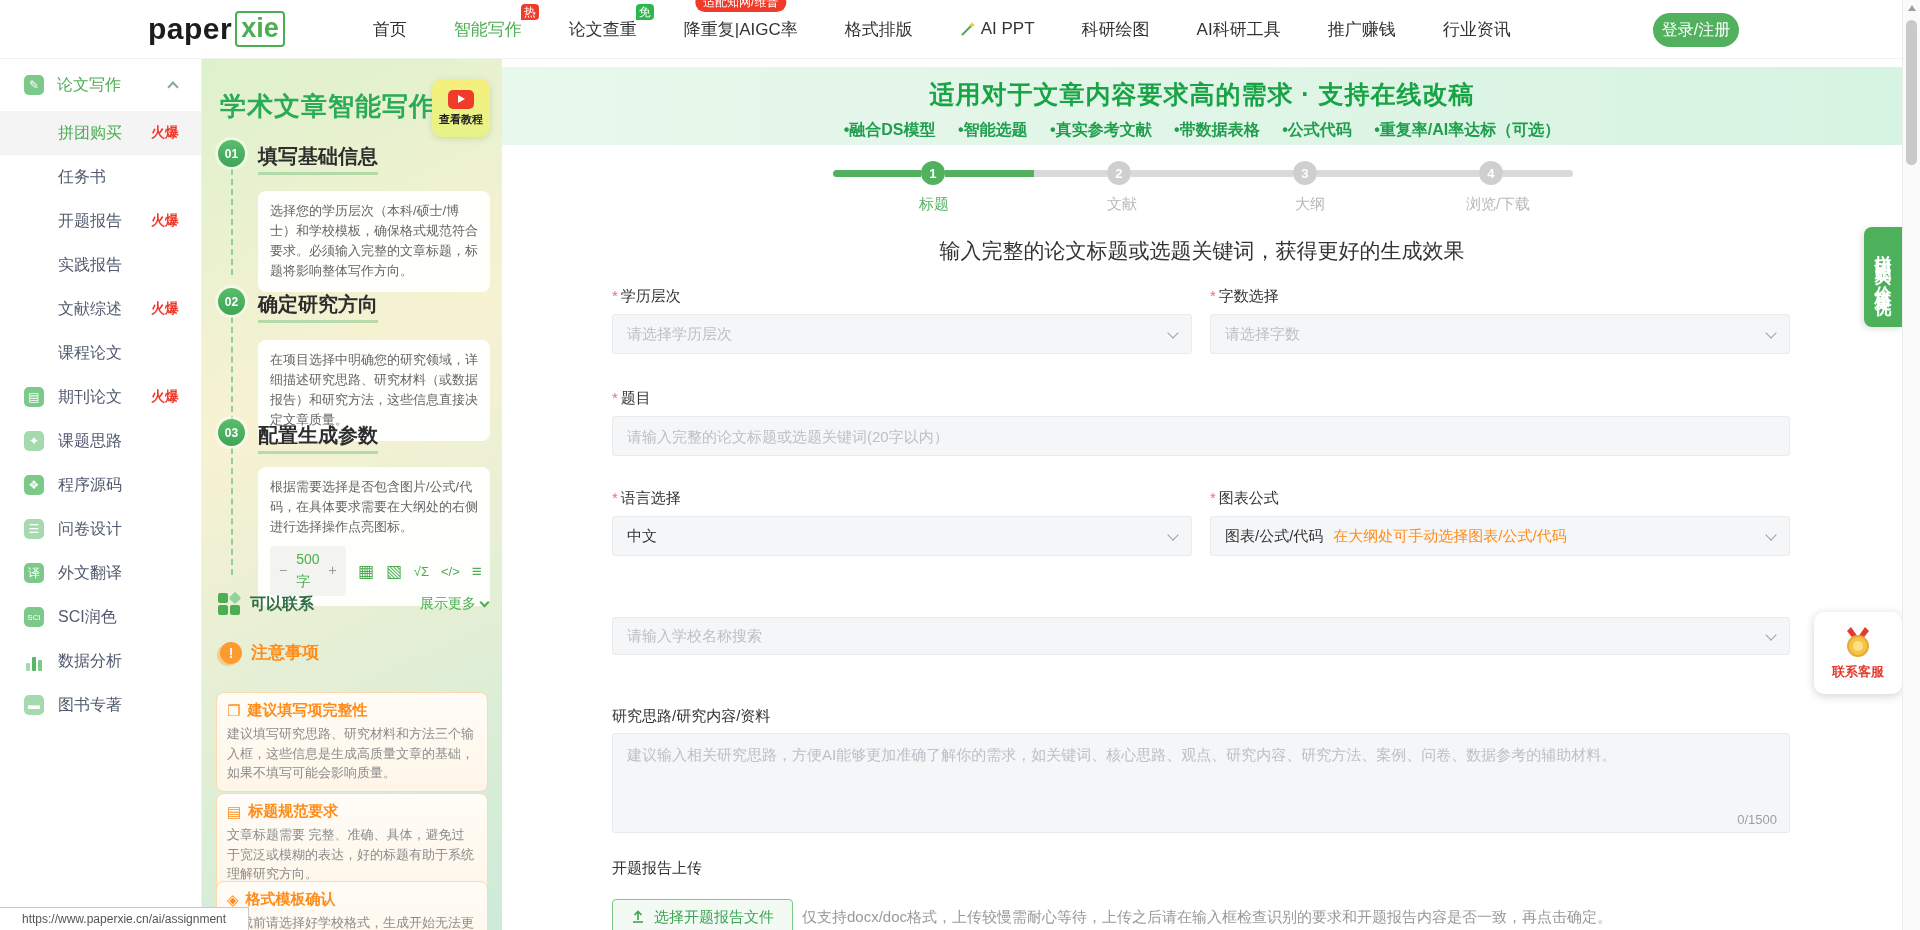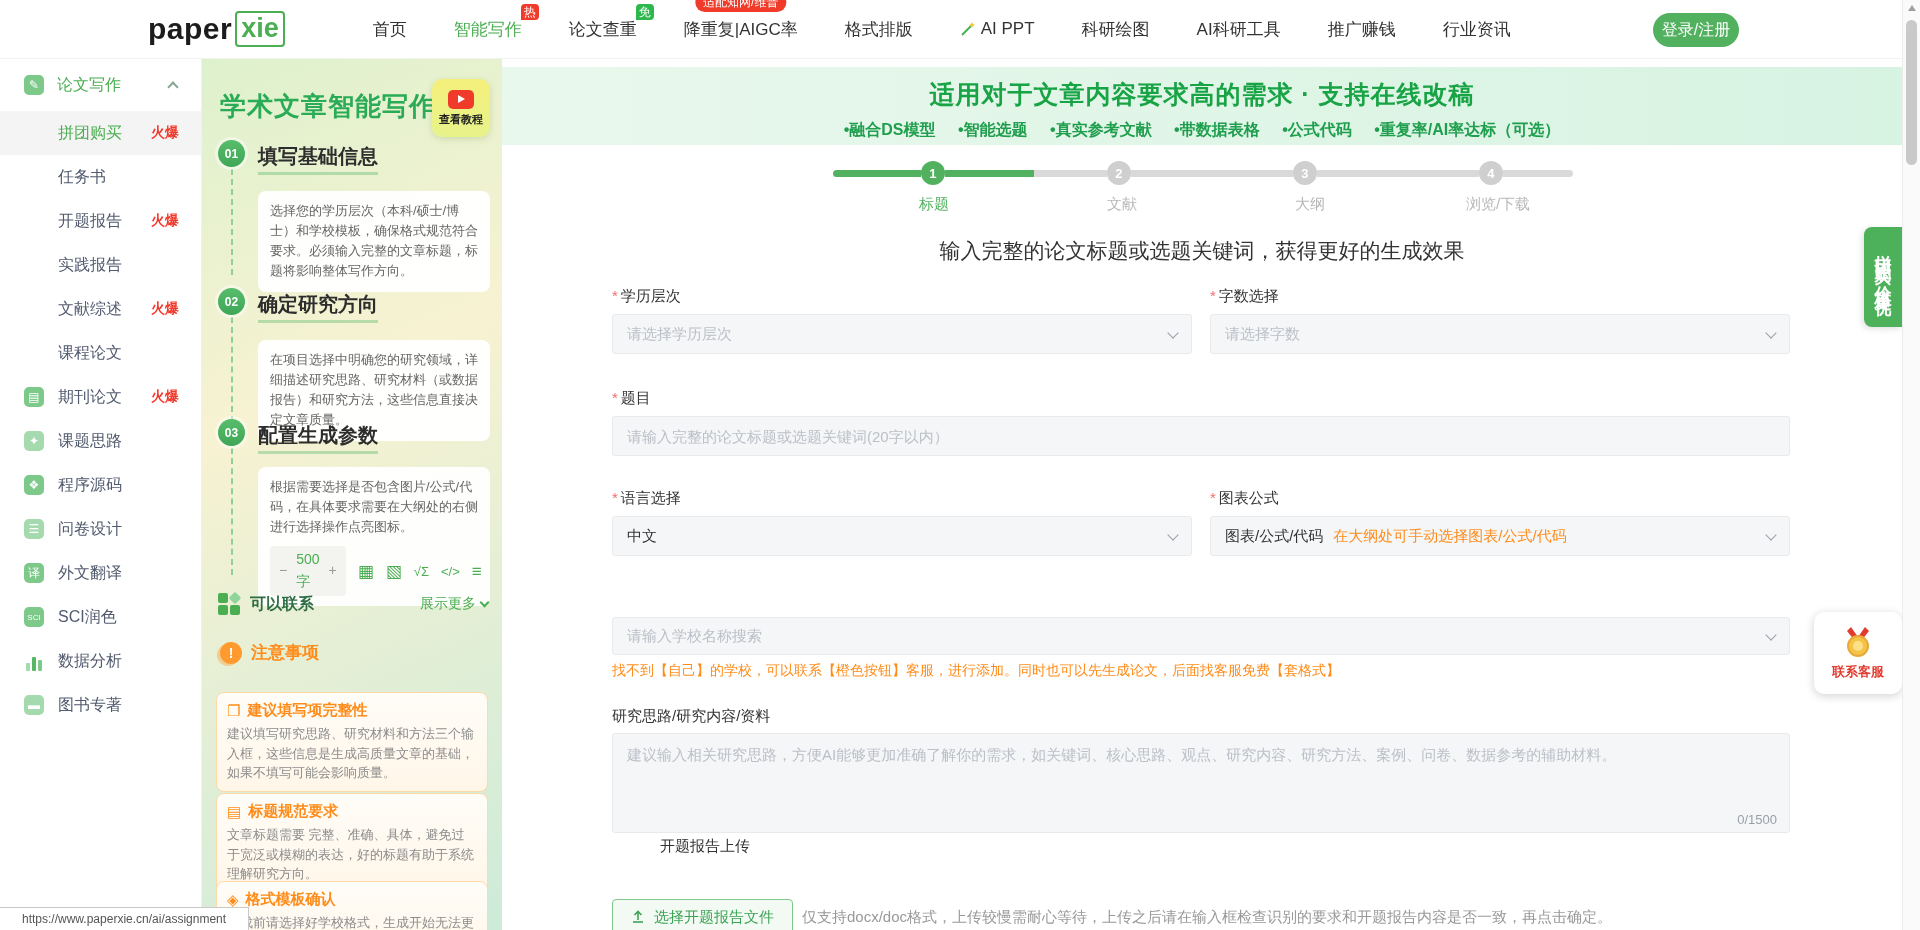--- a/index.html
+++ b/index.html
@@ -387,29 +387,28 @@
     <span class="val">图表/公式/代码</span>
     <span class="orange-in">在大纲处可手动选择图表/公式/代码</span>
     <span class="chev-dn"></span>
   </div>
 
   <div class="flabel colL" style="top:532px;margin-top:36px;">格式模版</div>
   <div class="fbox full" style="top:558px; height:38px;">
     <span class="ph">请输入学校名称搜索</span>
     <span class="chev-dn" style="top:13px;"></span>
   </div>
-  <div class="orange-hint" style="top:603px;">找不到【自己】的学校，可以联系【橙色按钮】客服，进行添加。同时也可以先生成论文，后面找客服免费【套格式】</div>
 
   <div class="flabel colL" style="top:648px;">研究思路/研究内容/资料</div>
   <div class="ta-box" style="top:674px;">
     <textarea placeholder="建议输入相关研究思路，方便AI能够更加准确了解你的需求，如关键词、核心思路、观点、研究内容、研究方法、案例、问卷、数据参考的辅助材料。" style=""></textarea>
     <span class="counter">0/1500</span>
   </div>
 
-  <div class="flabel colL" style="top:778px;margin-left:48px;">开题报告上传</div>
+  <div class="flabel colL" style="top:800px;">开题报告上传</div>
   <div class="upload-btn" style="top:840px;">
     <svg width="14" height="14" viewBox="0 0 14 14">
         <path d="M7 10 V2 M3.5 5 L7 1.5 L10.5 5" stroke="#3da455" stroke-width="1.6" fill="none"></path>
         <path d="M2 12 h10" stroke="#3da455" stroke-width="1.6"></path>
       </svg>
     <span>选择开题报告文件</span>
   </div>
   <div class="upload-hint" style="top:849px;">仅支持docx/doc格式，上传较慢需耐心等待，上传之后请在输入框检查识别的要求和开题报告内容是否一致，再点击确定。</div>
 </div>
 

